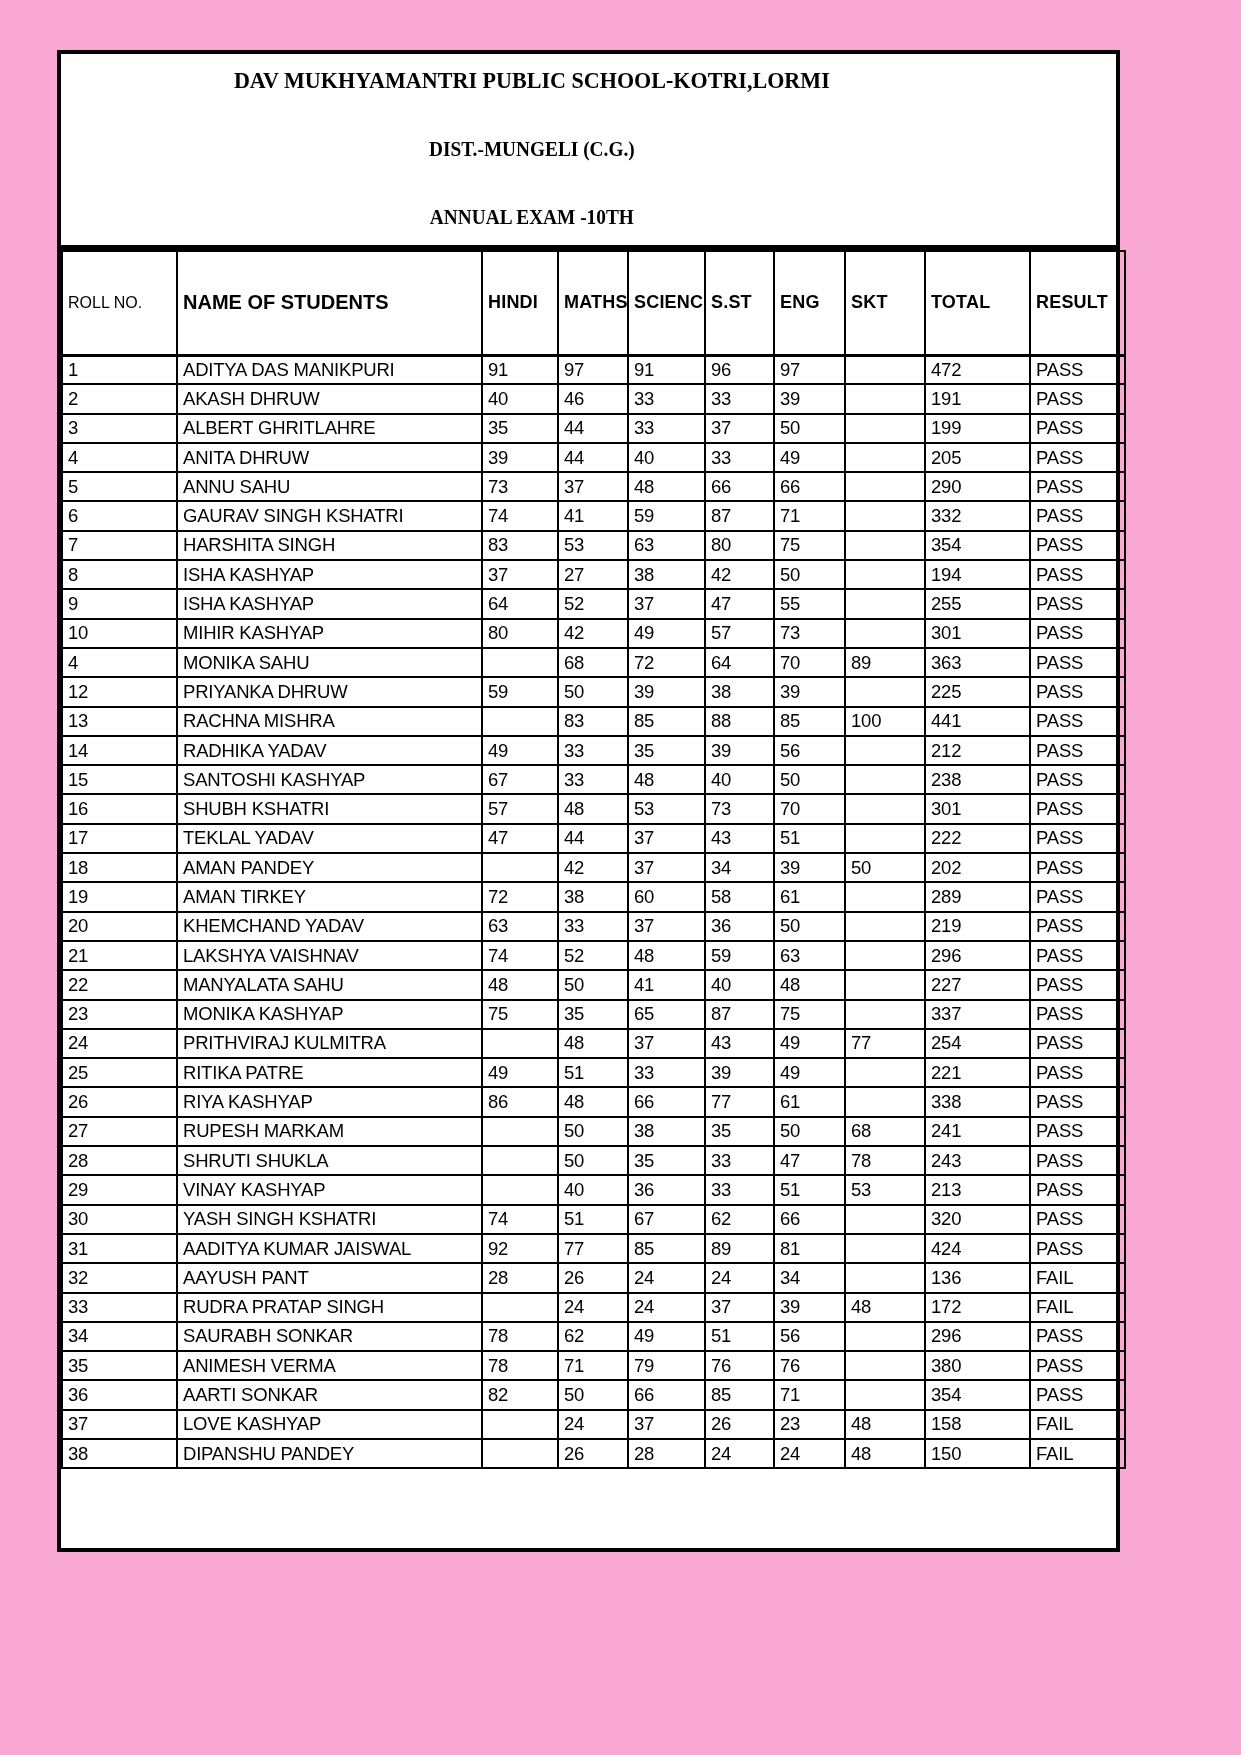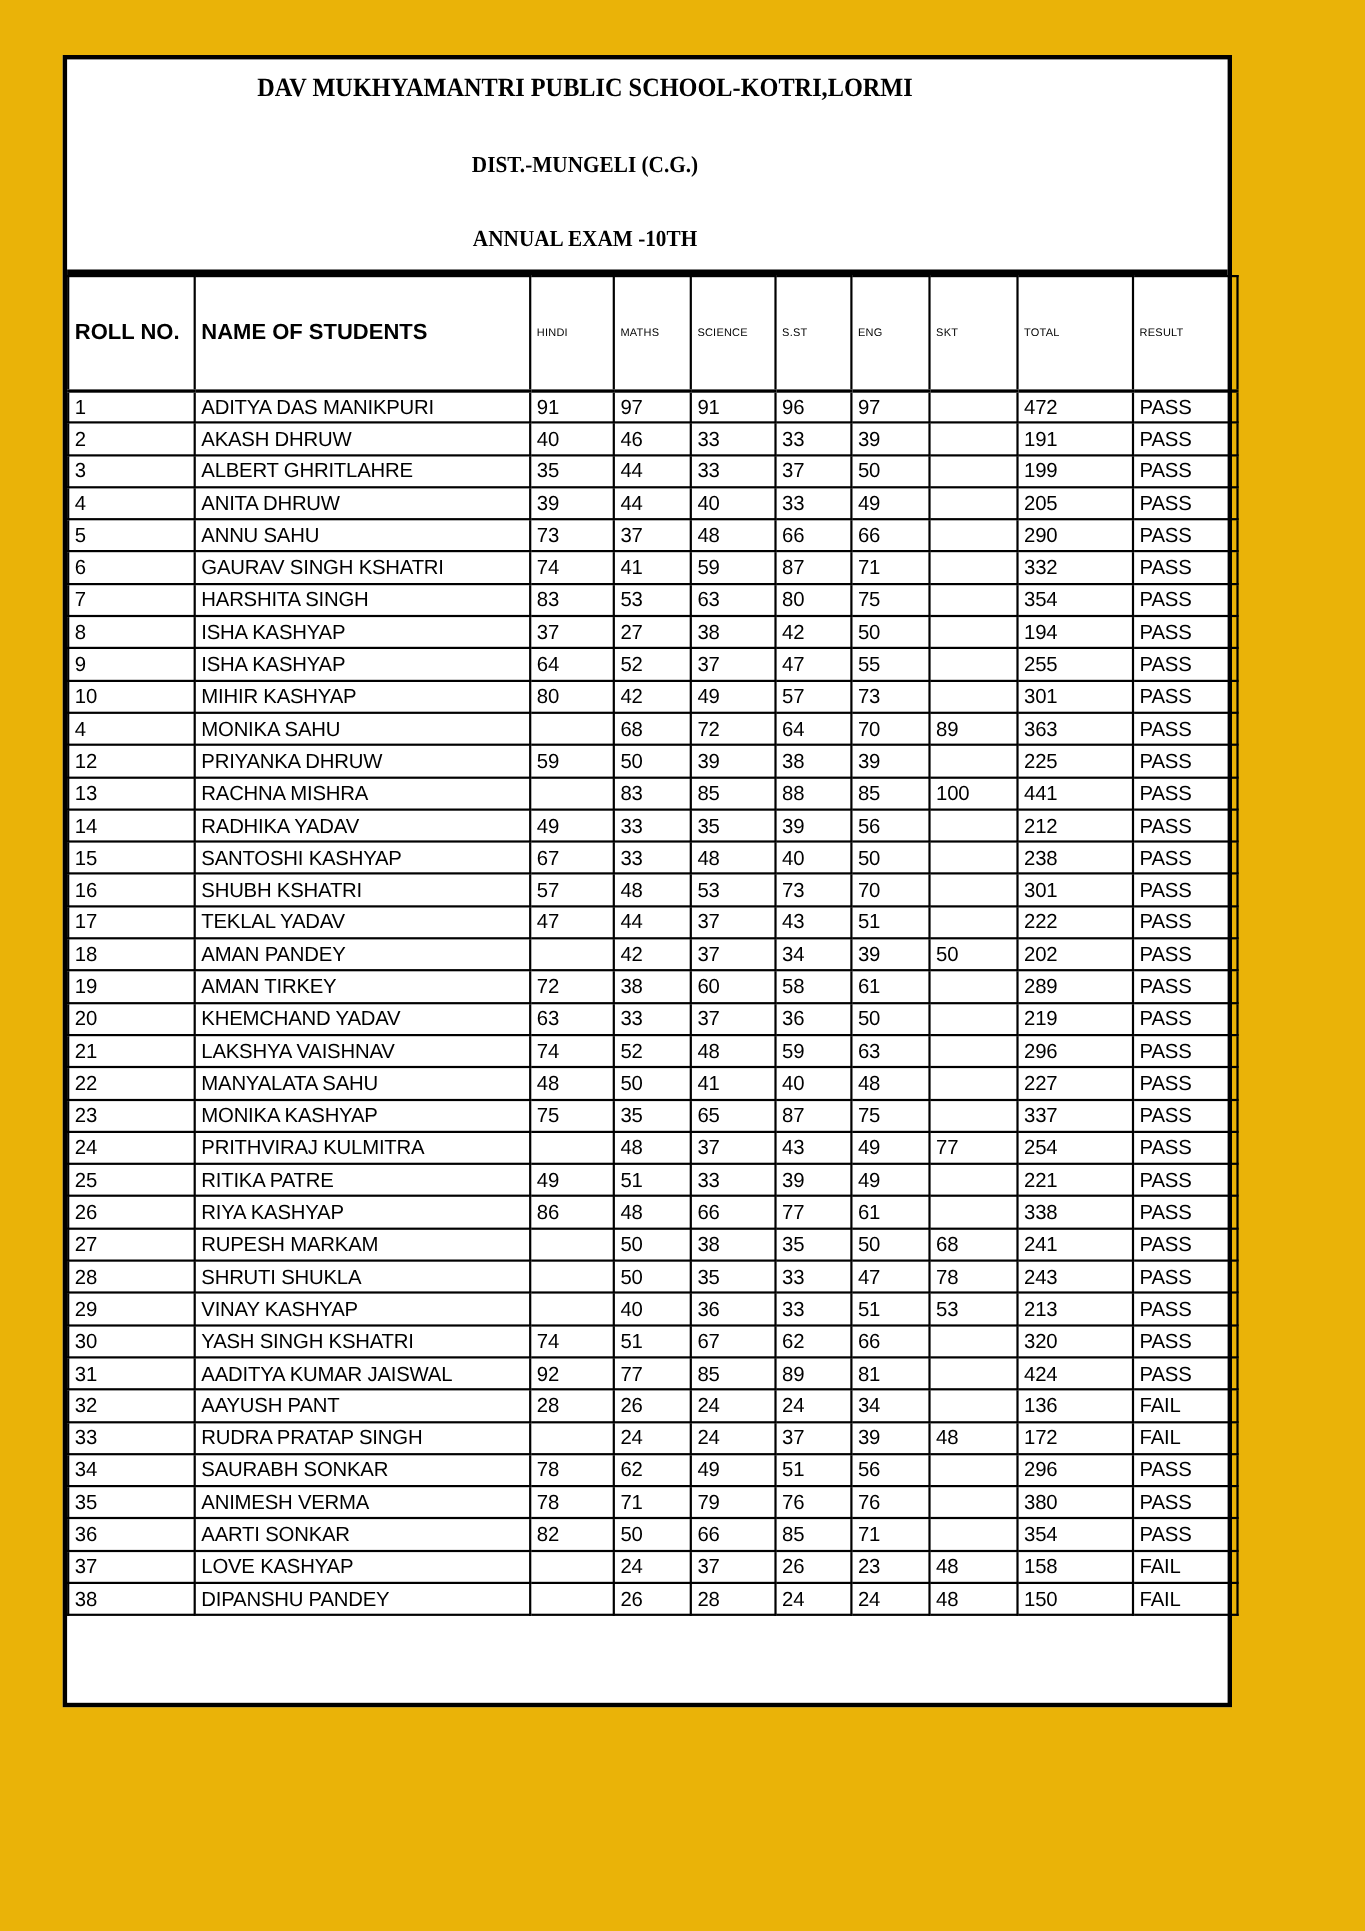--- a/index.html
+++ b/index.html
@@ -6,21 +6,21 @@
     margin: 0;
     padding: 0;
     background: #ffffff;
     font-family: "Liberation Sans", sans-serif;
     color: #000;
   }
   .page {
     position: relative;
     width: 1241px;
     height: 1755px;
-    background: #eab308;
+    background: #f9a8d4;
     overflow: hidden;
   }
   .sheet {
     position: absolute;
     left: 57px;
     top: 50px;
     width: 1063px;
     height: 1502px;
     border: 4px solid #000;
     box-sizing: border-box;
@@ -60,27 +60,27 @@
     box-sizing: border-box;
     overflow: hidden;
     white-space: nowrap;
   }
   .award-table thead th {
     height: 104px;
     vertical-align: middle;
     text-align: left;
     padding: 0 0 0 5px;
     border-bottom: 3px solid #000;
-    font-size: 10px;
+    font-size: 18px;
+    font-weight: 700;
+    letter-spacing: 0.2px;
+  }
+  .award-table thead th.h-roll {
+    font-size: 16px;
     font-weight: 400;
-    letter-spacing: 0.2px;
-  }
-  .award-table thead th.h-roll {
-    font-size: 20px;
-    font-weight: 700;
     letter-spacing: 0;
   }
   .award-table thead th.h-name {
     font-size: 20px;
     font-weight: 700;
     letter-spacing: 0;
   }
   .award-table tbody td {
     height: 29.3px;
     vertical-align: middle;

